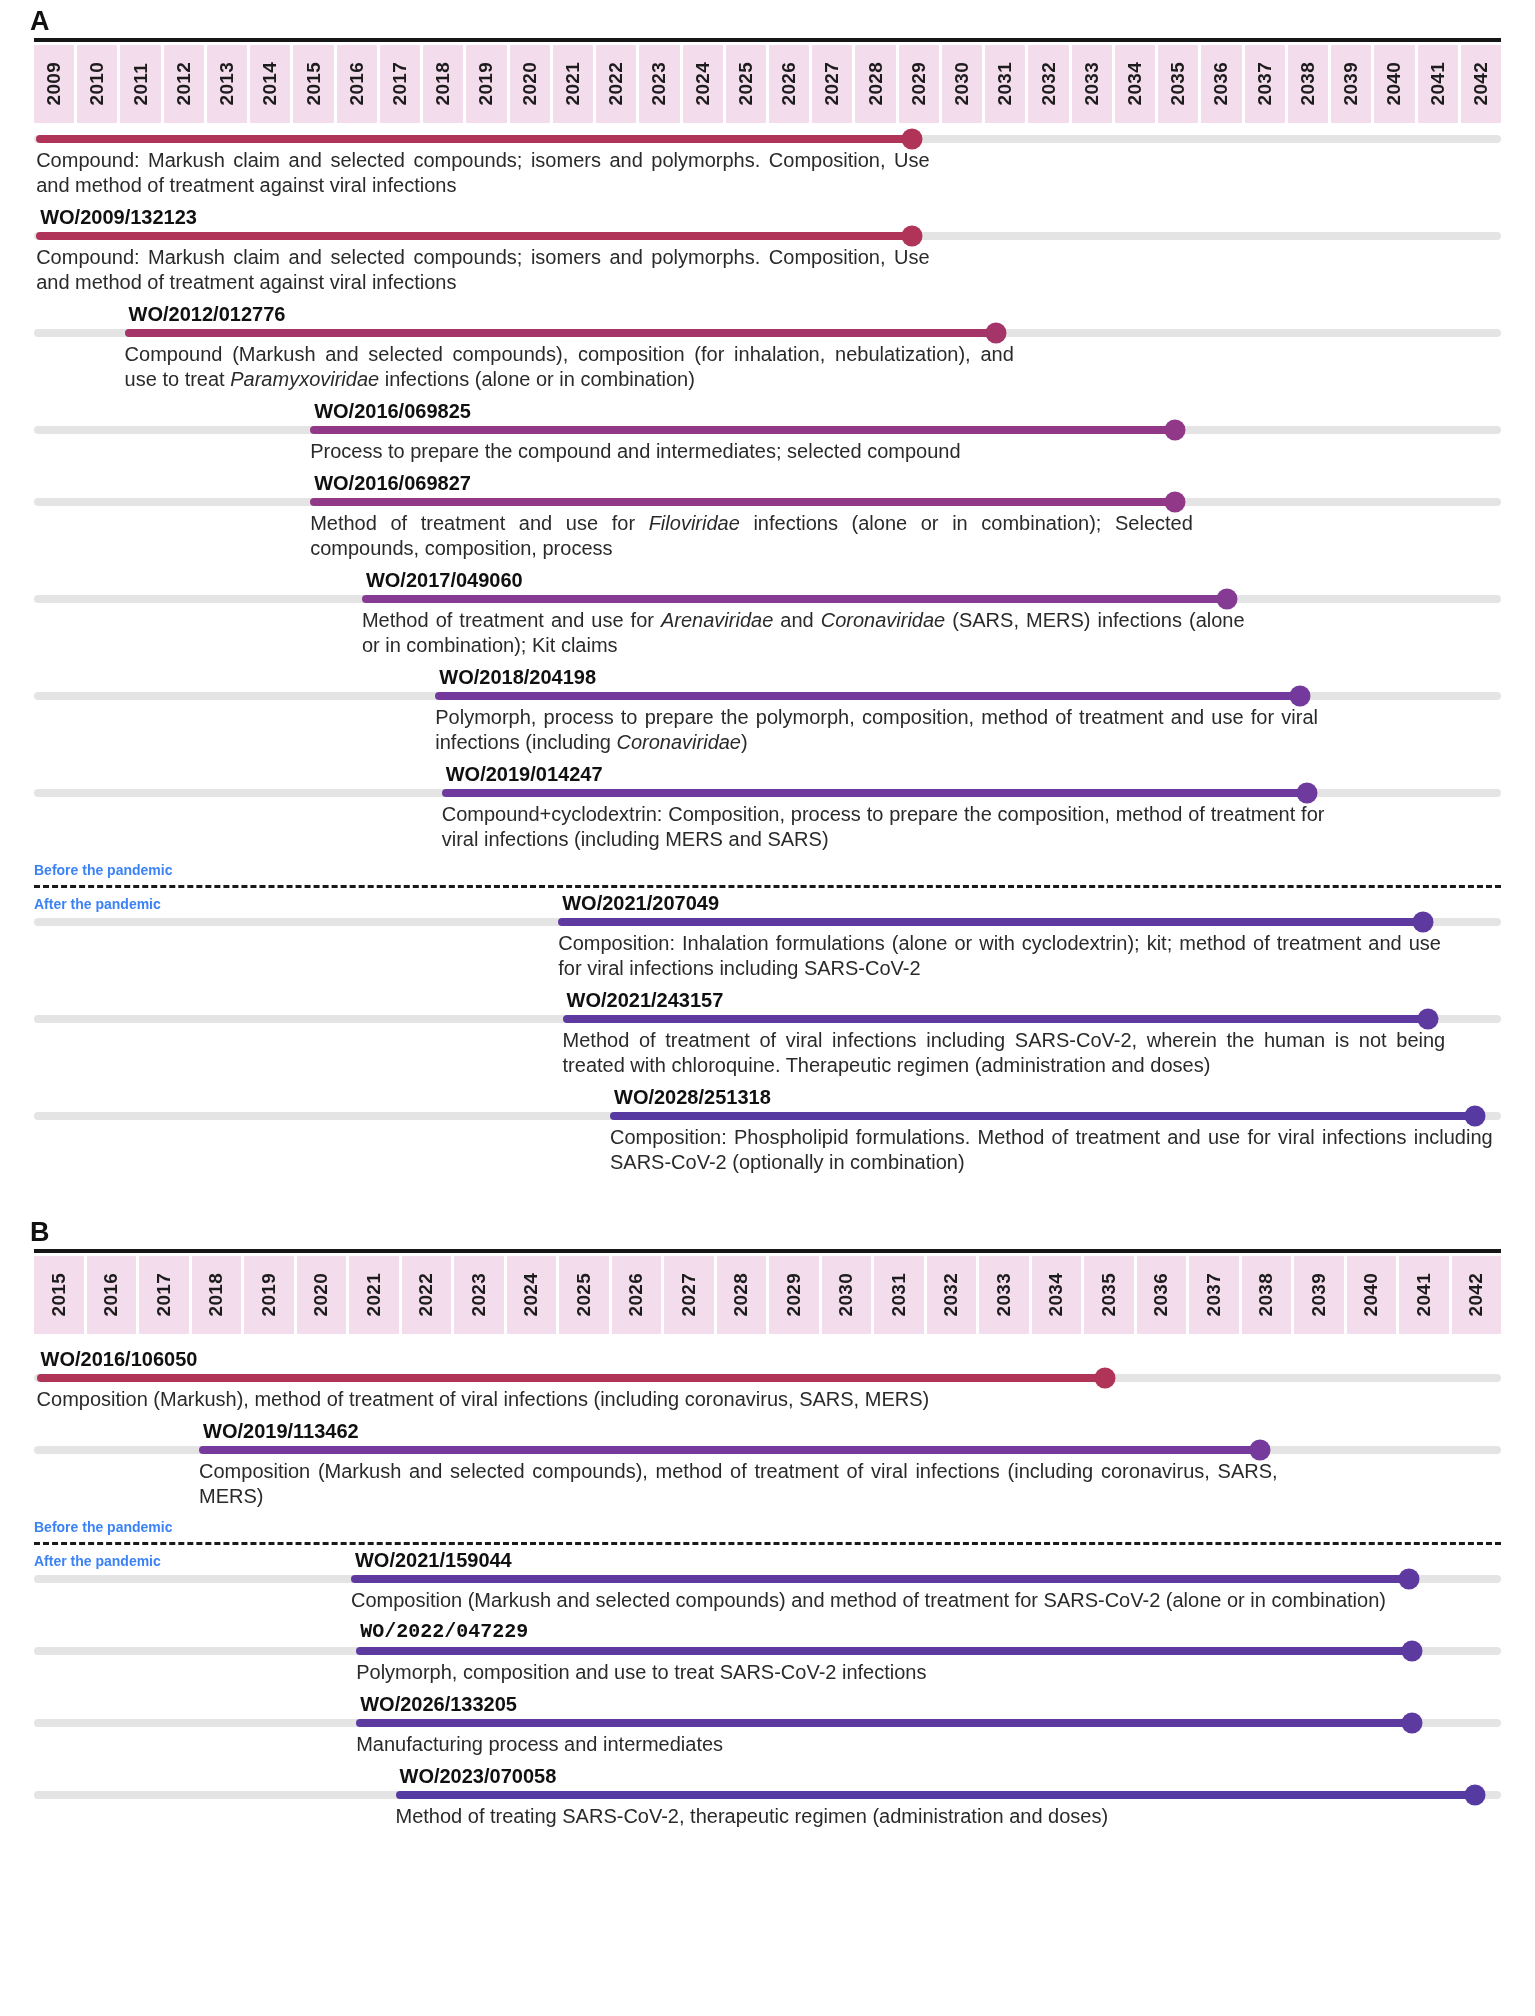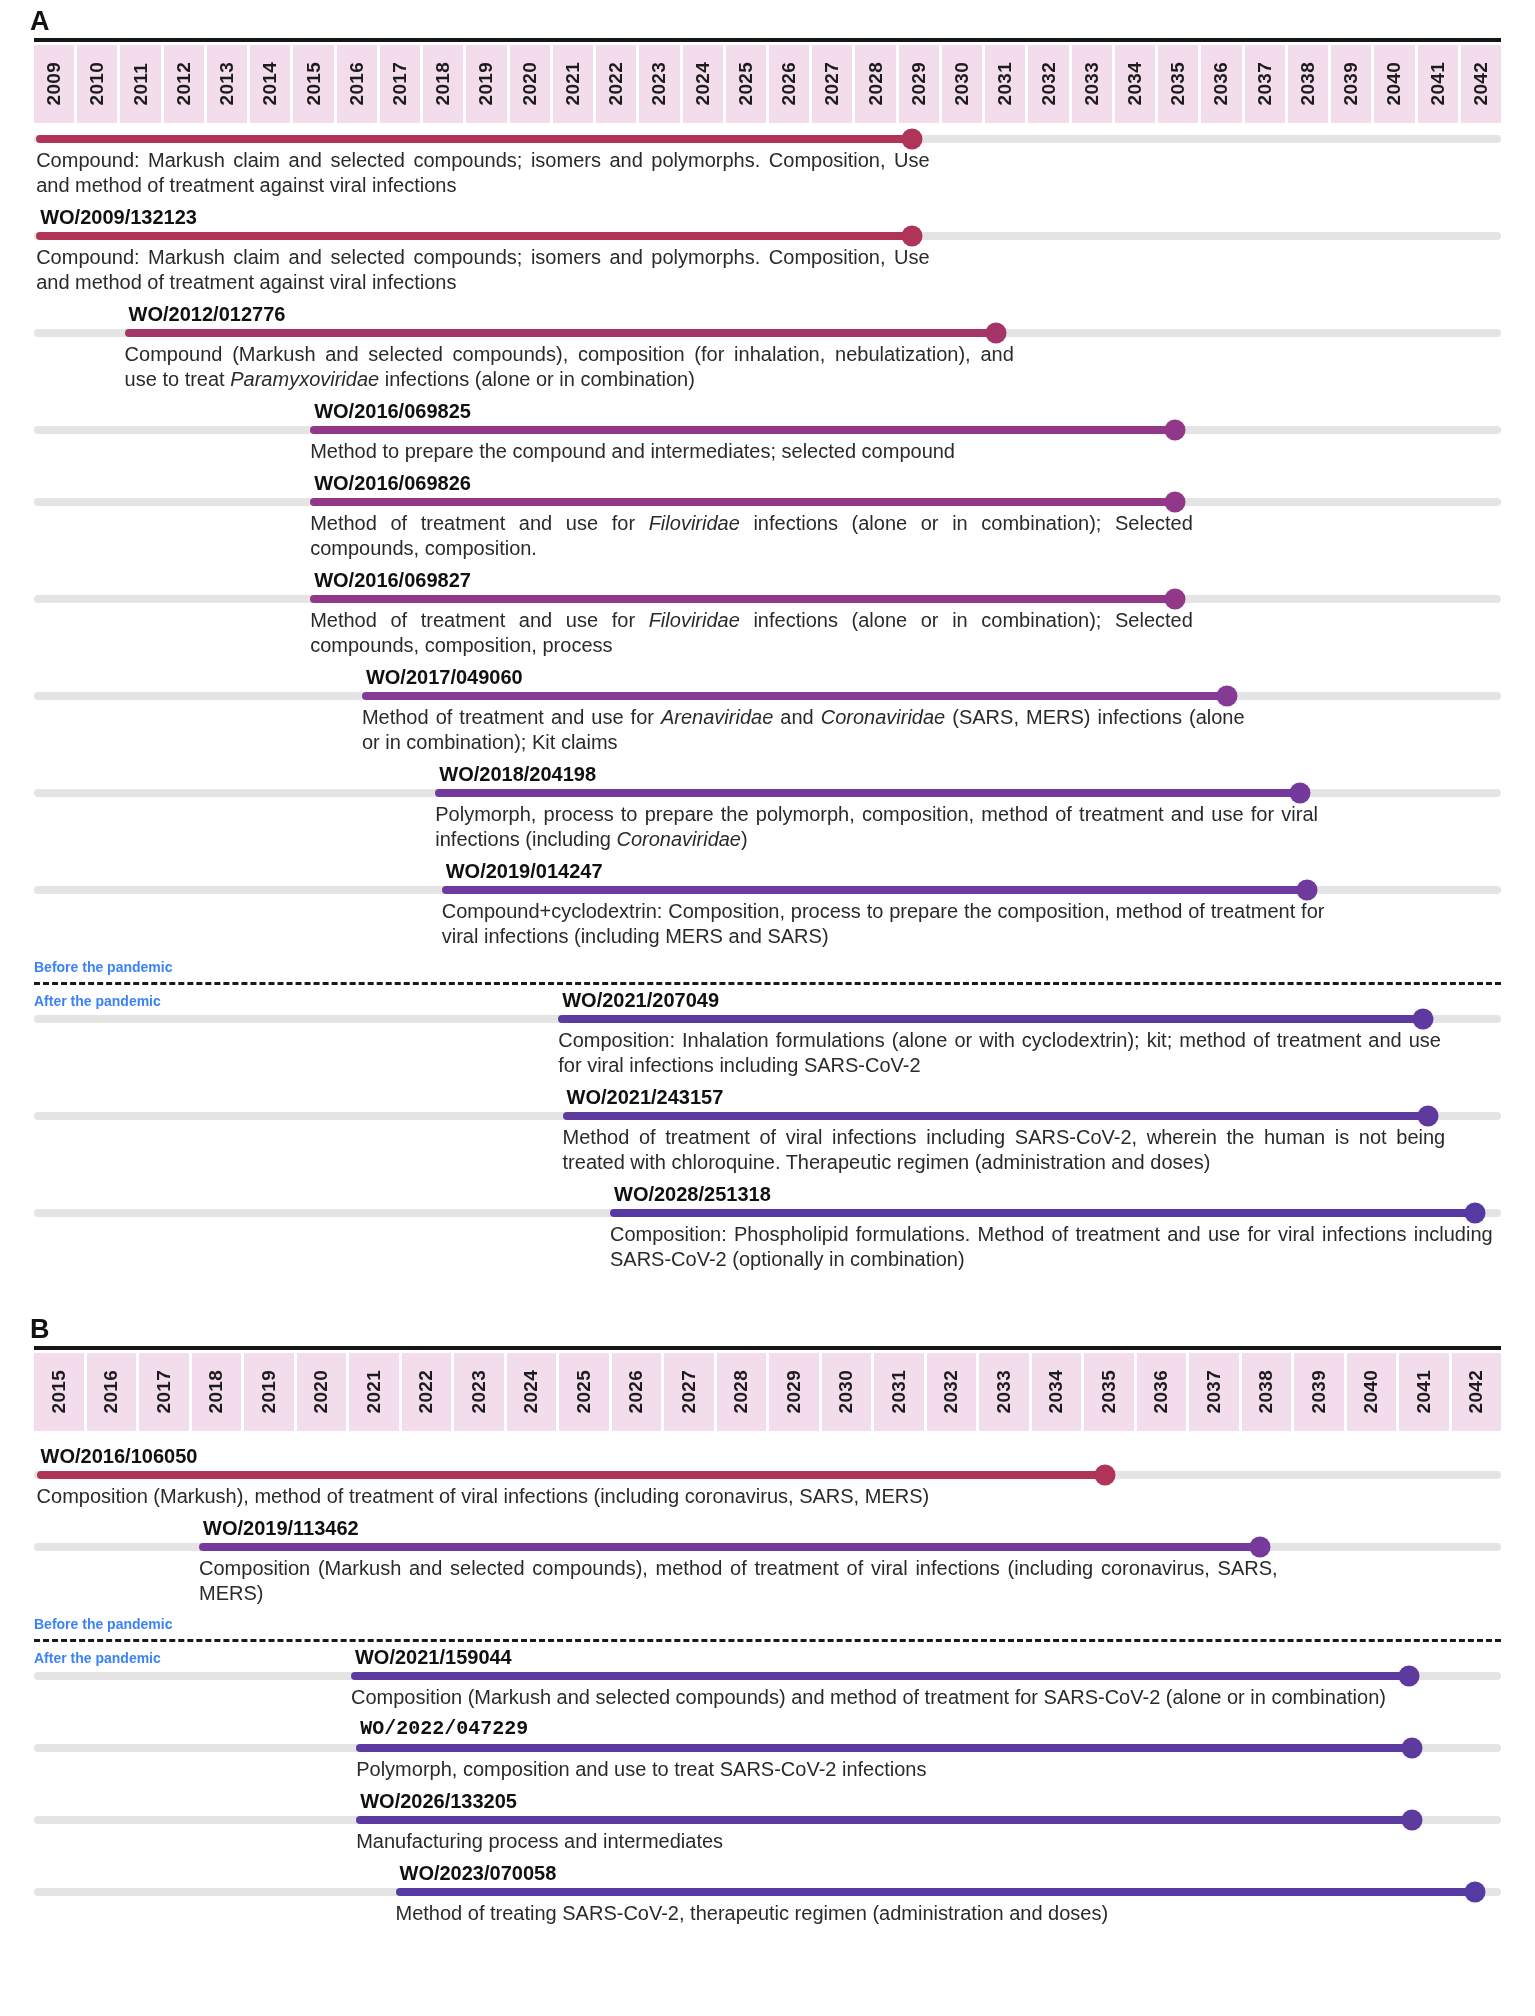--- a/index.html
+++ b/index.html
@@ -199,29 +199,21 @@
             <div class="dot" style="left: 65.5882%; background: rgb(165, 53, 105);"></div>
           </div>
           <div class="desc" style="margin-left: 6.17647%; width: 60.6118%;">Compound (Markush and selected compounds), composition (for inhalation, nebulatization), and use to treat <i>Paramyxoviridae</i> infections (alone or in combination)</div>
         </div>
         <div class="entry">
           <div class="entry-id" style="margin-left: calc(18.8235% + 4px);">WO/2016/069825</div>
           <div class="track" style="background: rgb(228, 228, 228);">
             <div class="bar" style="left: 18.8235%; width: 58.9706%; background: rgb(145, 57, 136);"></div>
             <div class="dot" style="left: 77.7941%; background: rgb(145, 57, 136);"></div>
           </div>
-          <div class="desc" style="margin-left: 18.8235%; width: 60.1706%;">Method to prepare the compound and intermediates; selected compound</div>
-        </div>
-        <div class="entry">
-          <div class="entry-id" style="margin-left: calc(18.8235% + 4px);">WO/2016/069826</div>
-          <div class="track" style="background: rgb(228, 228, 228);">
-            <div class="bar" style="left: 18.8235%; width: 58.9706%; background: rgb(145, 57, 136);"></div>
-            <div class="dot" style="left: 77.7941%; background: rgb(145, 57, 136);"></div>
-          </div>
-          <div class="desc" style="margin-left: 18.8235%; width: 60.1706%;">Method of treatment and use for <i>Filoviridae</i> infections (alone or in combination); Selected compounds, composition.</div>
+          <div class="desc" style="margin-left: 18.8235%; width: 60.1706%;">Process to prepare the compound and intermediates; selected compound</div>
         </div>
         <div class="entry">
           <div class="entry-id" style="margin-left: calc(18.8235% + 4px);">WO/2016/069827</div>
           <div class="track" style="background: rgb(228, 228, 228);">
             <div class="bar" style="left: 18.8235%; width: 58.9706%; background: rgb(145, 57, 136);"></div>
             <div class="dot" style="left: 77.7941%; background: rgb(145, 57, 136);"></div>
           </div>
           <div class="desc" style="margin-left: 18.8235%; width: 60.1706%;">Method of treatment and use for <i>Filoviridae</i> infections (alone or in combination); Selected compounds, composition, process</div>
         </div>
         <div class="entry">

